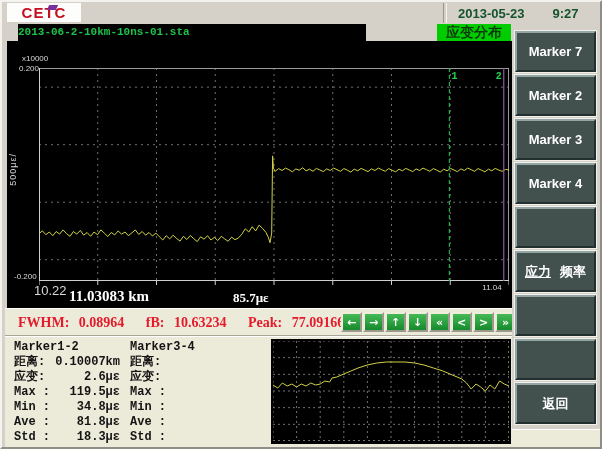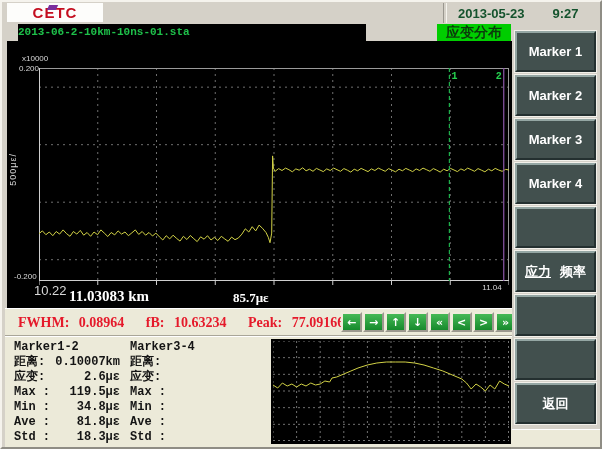--- a/index.html
+++ b/index.html
@@ -1,21 +1,21 @@
 <!DOCTYPE html>
 <html><head>
 <meta charset="utf-8">
 <style>
   html,body{margin:0;padding:0;background:#888;}
   .window{position:relative;width:602px;height:449px;background:#d5d1c8;box-sizing:border-box;
     border:2px solid;border-color:#f5f3ed #8f8d85 #8f8d85 #f5f3ed;overflow:hidden;
     font-family:"Liberation Sans",sans-serif;}
   
   .topbar{position:absolute;left:0;top:0;width:598px;height:22px;background:#d5d1c8;}
-  .logo{position:absolute;left:5px;top:1px;width:96px;height:19px;background:#fdfdfb;
+  .logo{position:absolute;left:5px;top:1px;width:74px;height:19px;background:#fdfdfb;
     display:flex;align-items:center;justify-content:center;}
   .logo-text{color:#c40f20;font-weight:bold;font-size:15px;letter-spacing:1px;}
   .logo-accent{position:absolute;left:41px;top:2px;width:9px;height:5px;background:#7a2f9e;
     transform:skewX(-25deg);}
   .dt-groove{position:absolute;left:441px;top:1px;width:2px;height:20px;
     border-left:1px solid #9a978f;border-right:1px solid #f5f3ed;}
   .datetime{position:absolute;left:452px;top:0;width:146px;height:22px;display:flex;
     align-items:center;font-weight:bold;font-size:13px;color:#14532d;}
   .date{margin-left:4px;}
   .time{margin-left:28px;}
@@ -228,21 +228,21 @@
           <line x1="0" y1="50" x2="236" y2="50" stroke="#707070" stroke-dasharray="2 3"></line>
           <line x1="0" y1="66.66666666666667" x2="236" y2="66.66666666666667" stroke="#707070" stroke-dasharray="2 3"></line>
           <line x1="0" y1="83.33333333333333" x2="236" y2="83.33333333333333" stroke="#707070" stroke-dasharray="2 3"></line>
           <line x1="0" y1="99.5" x2="236" y2="99.5" stroke="#707070" stroke-dasharray="2 3"></line>
           <polyline points="0.0,44.0 4.7,47.0 9.4,42.0 14.2,45.0 18.9,43.0 23.6,46.0 28.3,43.0 33.0,45.0 37.8,42.0 42.5,44.0 47.2,43.0 51.9,40.0 56.6,41.0 59.0,37.0 63.7,36.0 70.8,33.0 77.9,30.0 85.0,27.0 94.4,24.0 103.8,22.0 113.3,21.0 122.7,21.0 132.2,21.0 141.6,22.0 151.0,24.0 160.5,27.0 169.9,30.0 177.0,33.0 184.1,36.0 188.8,38.0 193.5,42.0 198.2,48.0 203.0,43.0 207.7,46.0 212.4,50.0 217.1,44.0 221.8,48.0 226.6,40.0 231.3,43.0 236.0,45.0" fill="none" stroke="#d2d246" stroke-width="1"></polyline>
         </svg>
     </div>
   </div>
 
   <div class="sidebar">
-    <div class="side-btn" style="top:7px">Marker 1</div>
+    <div class="side-btn" style="top:7px">Marker 7</div>
     <div class="side-btn" style="top:51px">Marker 2</div>
     <div class="side-btn" style="top:95px">Marker 3</div>
     <div class="side-btn" style="top:139px">Marker 4</div>
     <div class="side-btn" style="top:183px"></div>
     <div class="side-btn" style="top:227px">
       <span class="u">应力</span>
       <span>频率</span>
     </div>
     <div class="side-btn" style="top:271px"></div>
     <div class="side-btn" style="top:315px"></div>

